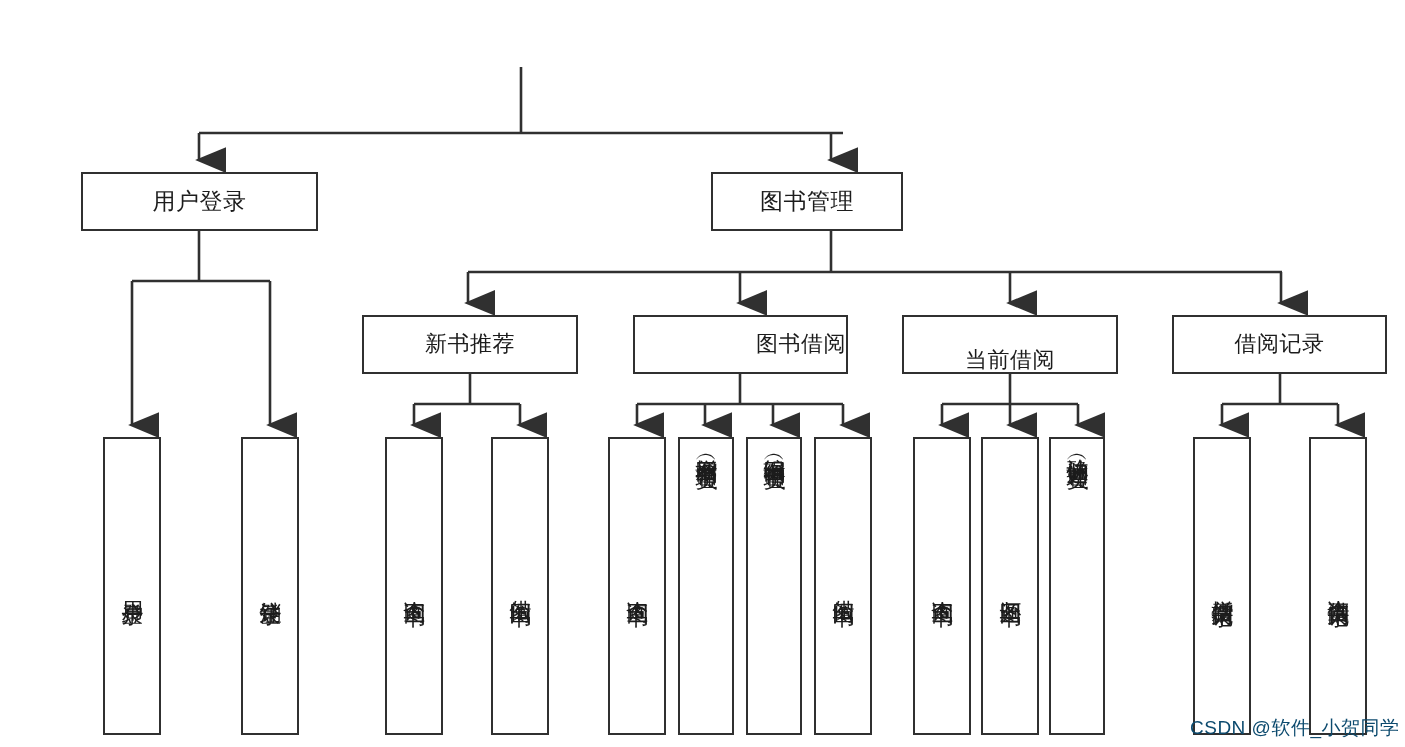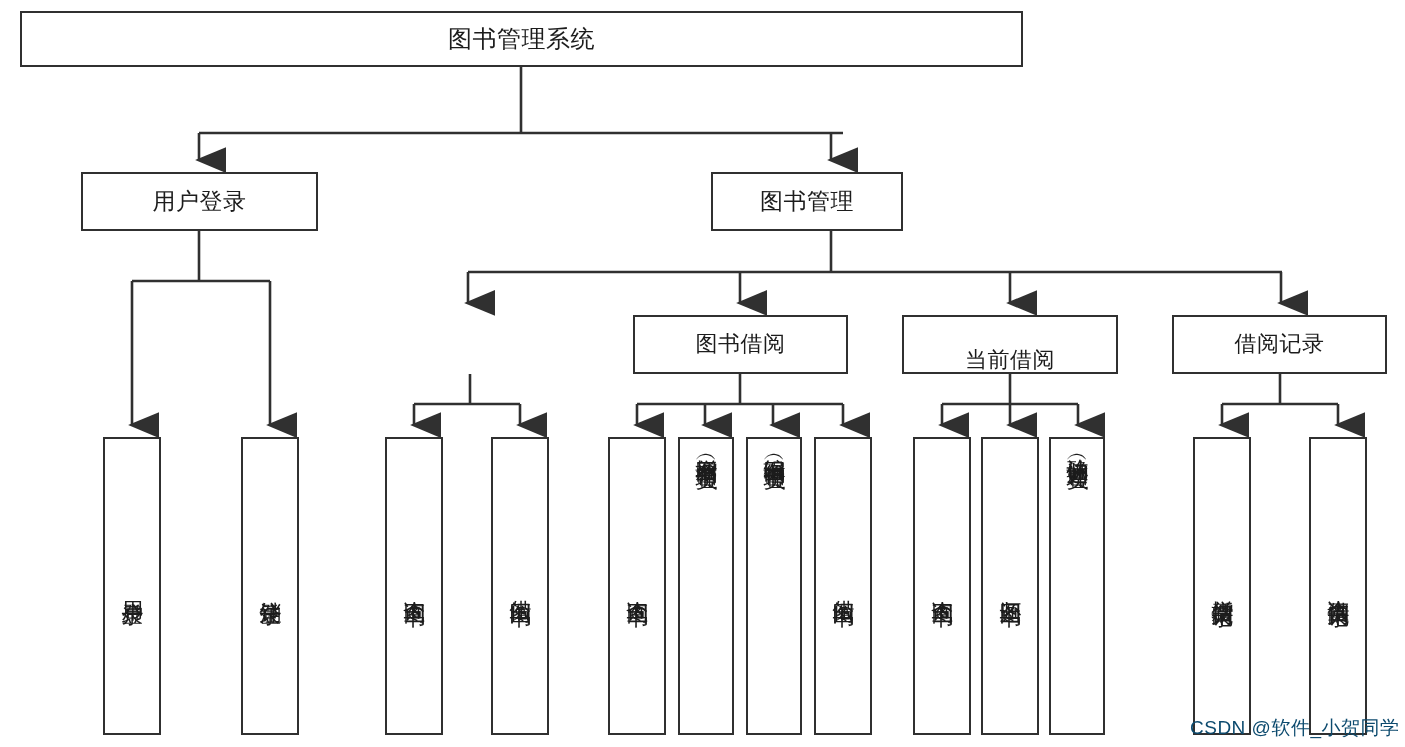--- a/index.html
+++ b/index.html
@@ -123,32 +123,32 @@
       <path d="M 1010 404 L 1010 425" marker-end="url(#arw)"></path>
       <path d="M 1078 404 L 1078 425" marker-end="url(#arw)"></path>
 
       <path d="M 1280 374 L 1280 404"></path>
       <path d="M 1222 404 L 1338 404"></path>
       <path d="M 1222 404 L 1222 425" marker-end="url(#arw)"></path>
       <path d="M 1338 404 L 1338 425" marker-end="url(#arw)"></path>
     </g>
   </svg>
 
-  <div class="node root" style="left:20px; top:11px; width:1003px; height:56px;">
-    <span class="label">图书管理系统</span>
-  </div>
 
   <div class="node lvl2" style="left:81px; top:172px; width:237px; height:59px;">
     <span class="label">用户登录</span>
   </div>
   <div class="node lvl2" style="left:711px; top:172px; width:192px; height:59px;">
     <span class="label">图书管理</span>
   </div>
 
-  <div class="node lvl3" style="left:633px; top:315px; width:215px; height:59px;">
+  <div class="node lvl3" style="left:362px; top:315px; width:216px; height:59px;">
+    <span class="label">新书推荐</span>
+  </div>
+  <div class="node lvl3" style="left:633px; top:315px; width:215px; height:59px;justify-content:flex-end;">
     <span class="label">图书借阅</span>
   </div>
   <div class="node lvl3" style="left:902px; top:315px; width:216px; height:59px;align-items:flex-end;">
     <span class="label">当前借阅</span>
   </div>
   <div class="node lvl3" style="left:1172px; top:315px; width:215px; height:59px;">
     <span class="label">借阅记录</span>
   </div>
 
   <div class="node leaf centered" style="left:103px; top:437px; width:58px; height:298px;">

